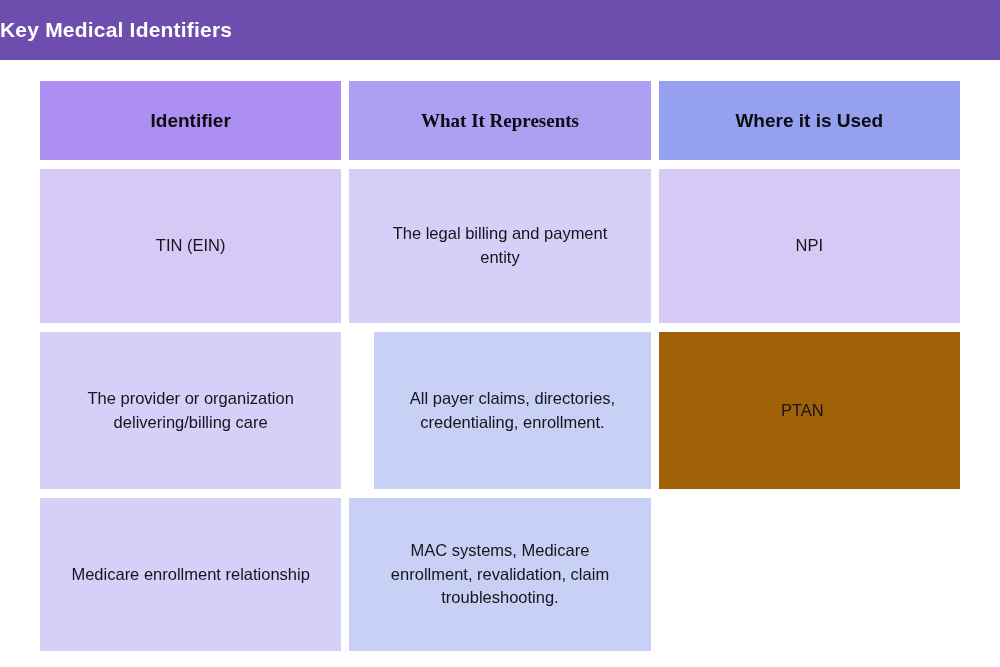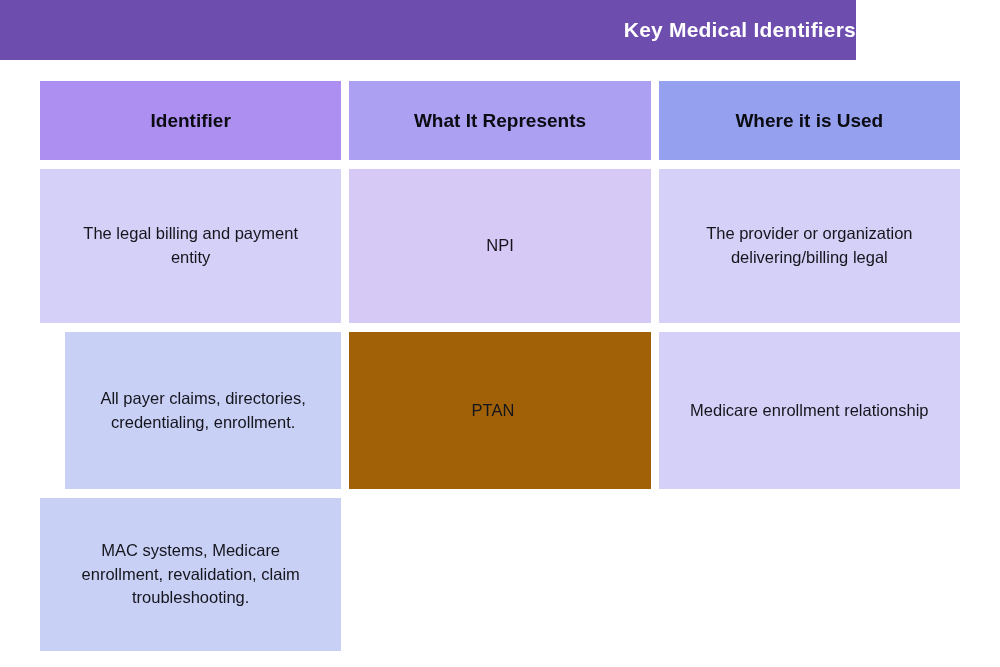--- a/index.html
+++ b/index.html
@@ -4,25 +4,25 @@
 <style>
   * { margin: 0; padding: 0; box-sizing: border-box; }
   html, body {
     width: 1000px;
     height: 667px;
     background: #ffffff;
     font-family: "Liberation Sans", "DejaVu Sans", sans-serif;
     overflow: hidden;
   }
   .banner {
-    width: 856px;
+    width: 1000px;
     height: 60px;
     display: flex;
     align-items: center;
-    justify-content: flex-end;
+    justify-content: flex-start;
   }
   .banner-title {
     color: #ffffff;
     font-size: 21px;
     font-weight: bold;
     letter-spacing: 0.2px;
   }
   .table {
     margin: 21px 40px 0 40px;
     width: 920px;
@@ -52,26 +52,27 @@
 </head>
 <body>
 
 <div class="banner" style="background: rgb(109, 77, 174);">
   <span class="banner-title">Key Medical Identifiers</span>
 </div>
 
 <div class="table">
 
   <div class="cell header-cell" style="background: rgb(173, 143, 242);">Identifier</div>
-  <div class="cell header-cell" style="background: rgb(171, 160, 242);">What It Represents</div>
+  <div class="cell header-cell" style="background: rgb(171, 160, 242); font-family: Liberation Serif, serif;">What It Represents</div>
   <div class="cell header-cell" style="background: rgb(149, 160, 239);">Where it is Used</div>
 
+  <div class="cell body-cell" style="background: rgb(214, 201, 245);">TIN (EIN)</div>
   <div class="cell body-cell" style="background: rgb(213, 208, 247);">The legal billing and payment entity</div>
 
   <div class="cell body-cell" style="background: rgb(214, 201, 245);">NPI</div>
-  <div class="cell body-cell" style="background: rgb(213, 208, 247);">The provider or organization delivering/billing legal</div>
+  <div class="cell body-cell" style="background: rgb(213, 208, 247);">The provider or organization delivering/billing care</div>
   <div class="cell body-cell" style="background: rgb(201, 208, 245); margin-left: 25px;">All payer claims, directories, credentialing, enrollment.</div>
 
   <div class="cell body-cell" style="background: #a16207; padding-left: 12px;">PTAN</div>
   <div class="cell body-cell" style="background: rgb(213, 208, 247);">Medicare enrollment relationship</div>
   <div class="cell body-cell" style="background: rgb(201, 208, 245);">MAC systems, Medicare enrollment, revalidation, claim troubleshooting.</div>
 
 </div>
 
 </body></html>

